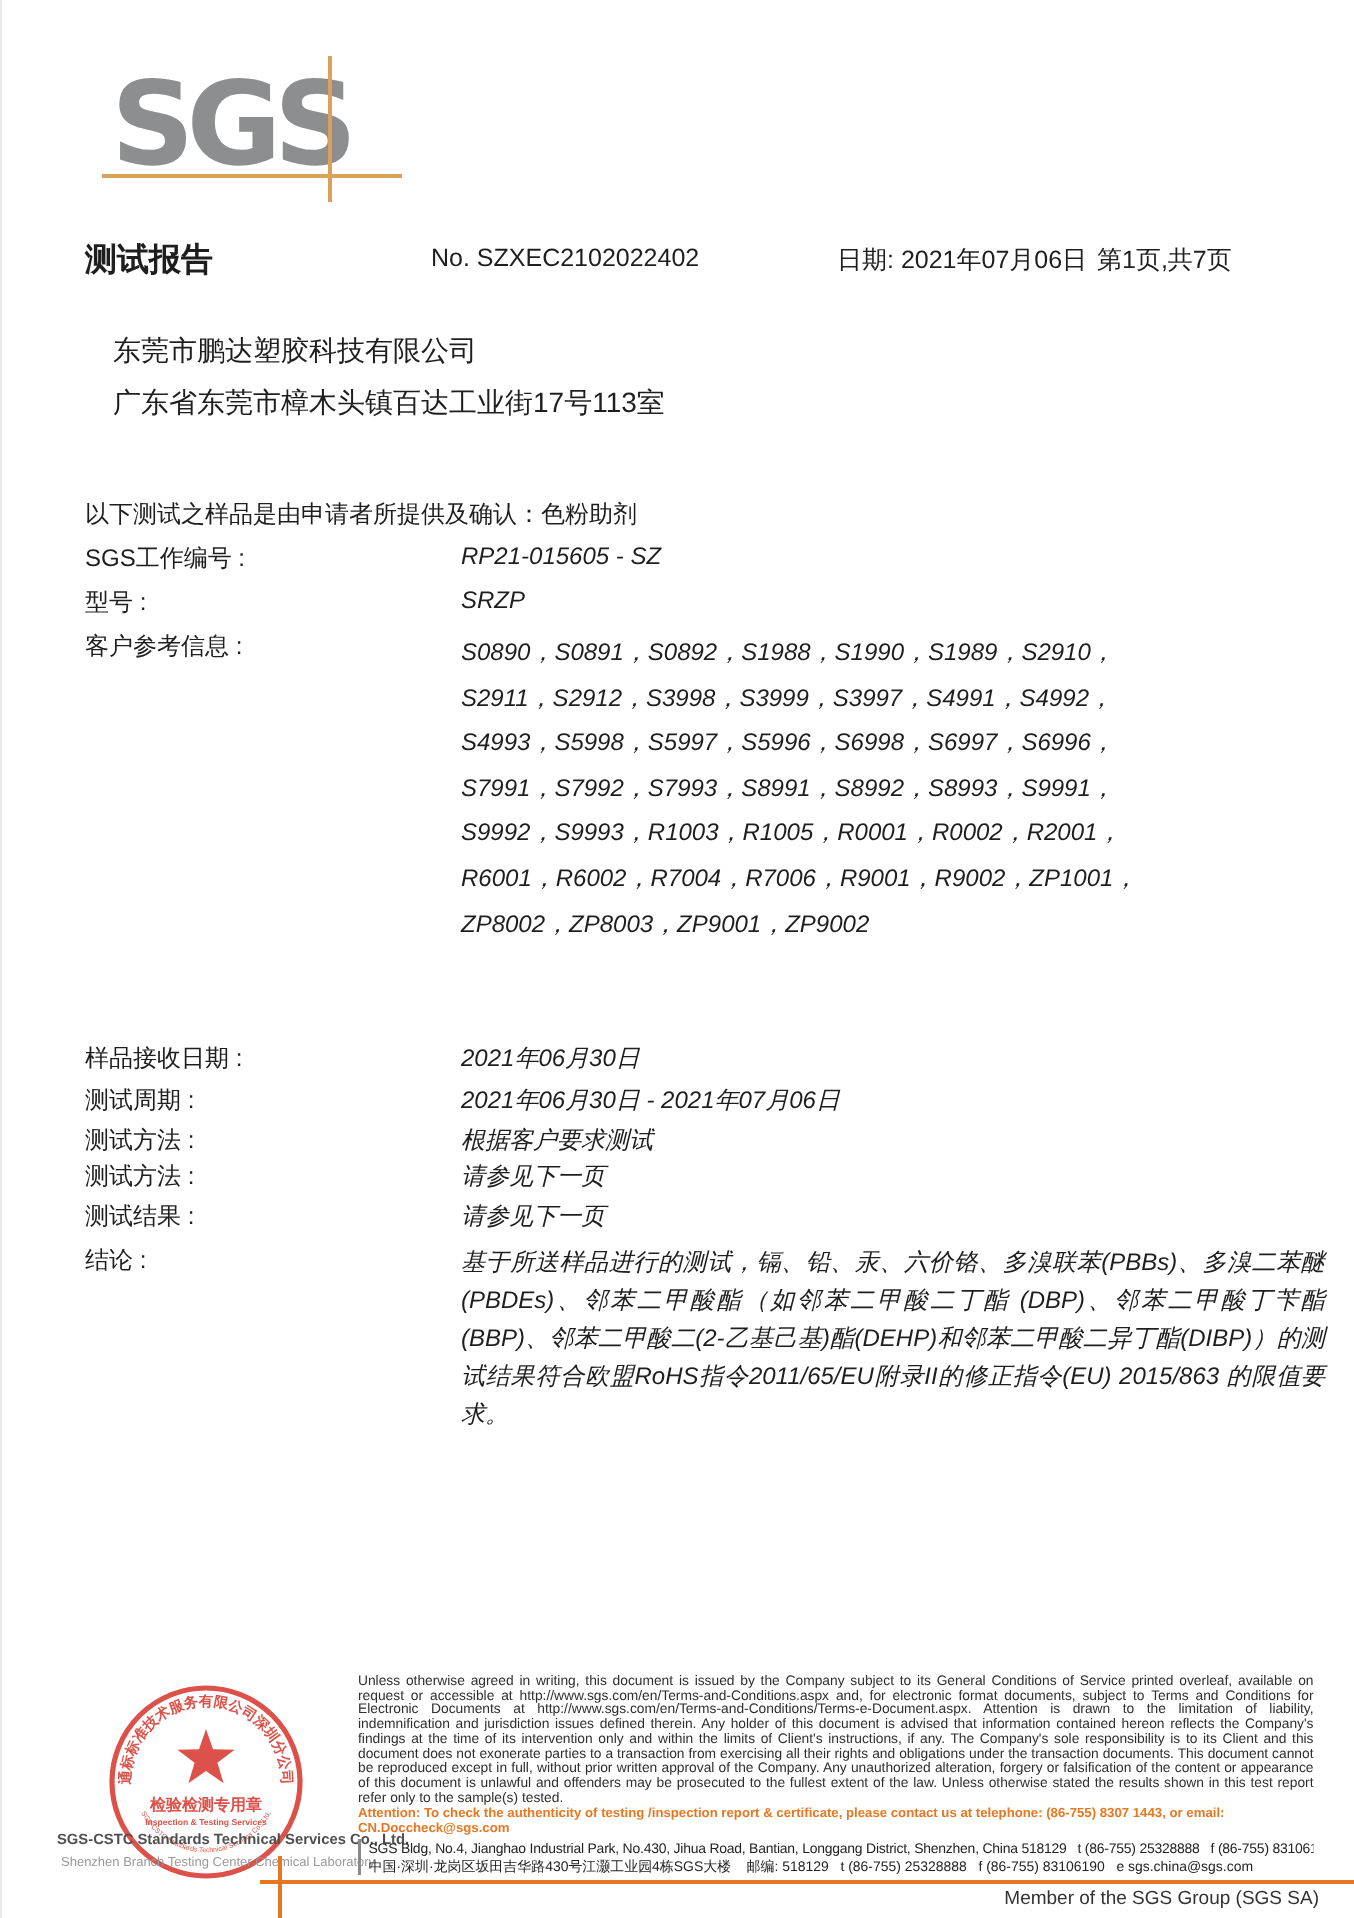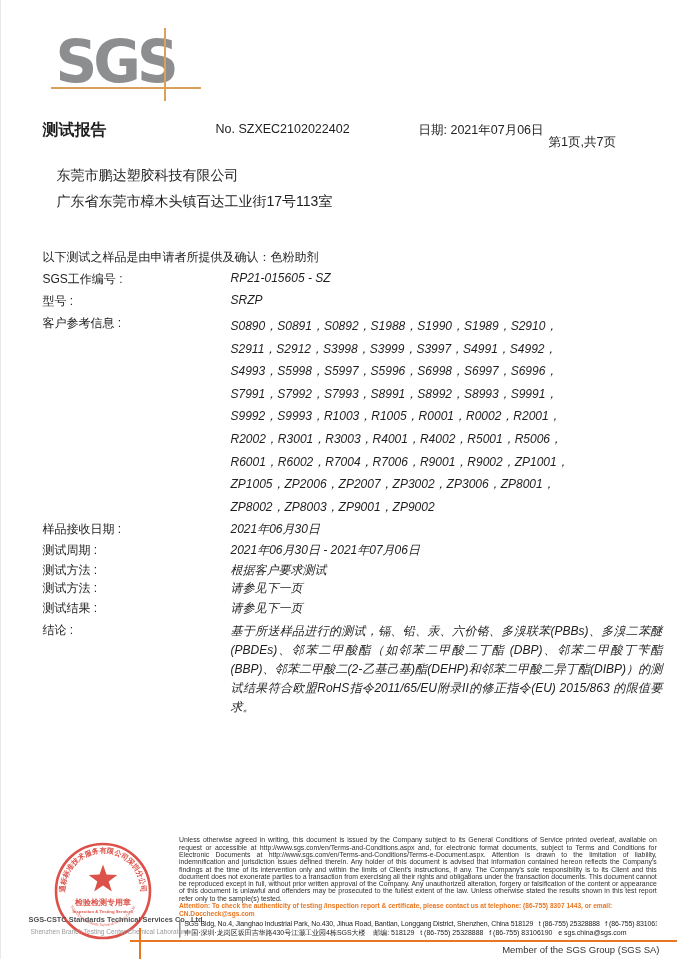--- a/index.html
+++ b/index.html
@@ -16,21 +16,21 @@
     font-size:58px; line-height:56px; letter-spacing:-4px; color:#8c8e90;
   }
   .crop { position:absolute; background:#dba15c; }
   .crop-h1 { left:50px; top:87px; width:150px; height:2px; }
   .crop-v1 { left:163px; top:28px; width:2px; height:73px; }
 
   .title-row { position:absolute; left:42px; top:120px; right:20px; height:20px; font-size:12.5px; }
   .doc-title { position:absolute; left:0; top:0; font-size:16px; font-weight:bold; }
   .report-no { position:absolute; left:173px; top:2px; }
   .report-date { position:absolute; left:376px; top:2px; }
-  .report-page { position:absolute; left:506px; top:2px;margin-top:12px; }
+  .report-page { position:absolute; left:506px; top:2px; }
 
   .applicant { position:absolute; left:56px; top:162px; font-size:14px; line-height:26px; }
   .sample-statement { position:absolute; left:42px; top:249px; font-size:12px; }
 
   
   .frow { position:absolute; left:42px; width:600px; font-size:12px; }
   .flabel { position:absolute; left:0; top:0; }
   .fvalue { position:absolute; left:188px; top:0; width:432px;font-style:italic; }
   .code-line { line-height:22.6px; white-space:nowrap; }
   .para { line-height:19px; text-align:justify; }
@@ -88,23 +88,21 @@
   </div>
 
   <div class="frow" style="top:315px">
     <span class="flabel">客户参考信息 :</span>
     <div class="fvalue">
       <div class="code-line">S0890，S0891，S0892，S1988，S1990，S1989，S2910，</div>
       <div class="code-line">S2911，S2912，S3998，S3999，S3997，S4991，S4992，</div>
       <div class="code-line">S4993，S5998，S5997，S5996，S6998，S6997，S6996，</div>
       <div class="code-line">S7991，S7992，S7993，S8991，S8992，S8993，S9991，</div>
       <div class="code-line">S9992，S9993，R1003，R1005，R0001，R0002，R2001，</div>
-      <div class="code-line">R2002，R3001，R3003，R4001，R4002，R5001，R5006，</div>
       <div class="code-line">R6001，R6002，R7004，R7006，R9001，R9002，ZP1001，</div>
-      <div class="code-line">ZP1005，ZP2006，ZP2007，ZP3002，ZP3006，ZP8001，</div>
       <div class="code-line">ZP8002，ZP8003，ZP9001，ZP9002</div>
     </div>
   </div>
 
   <div class="frow" style="top:521px">
     <span class="flabel">样品接收日期 :</span>
     <span class="fvalue">2021年06月30日</span>
   </div>
 
   <div class="frow" style="top:542px">

